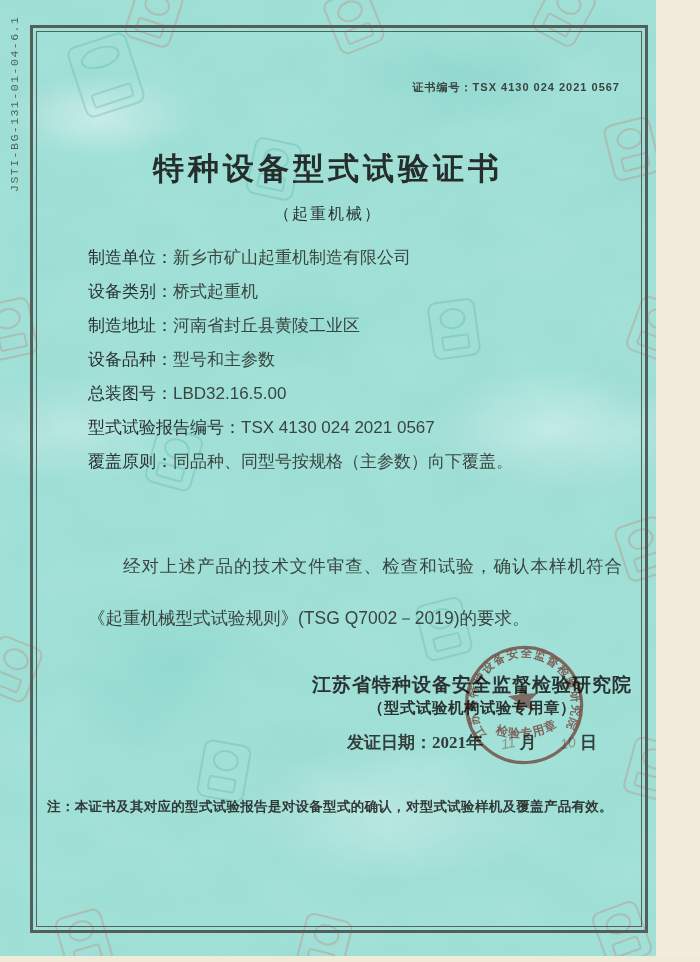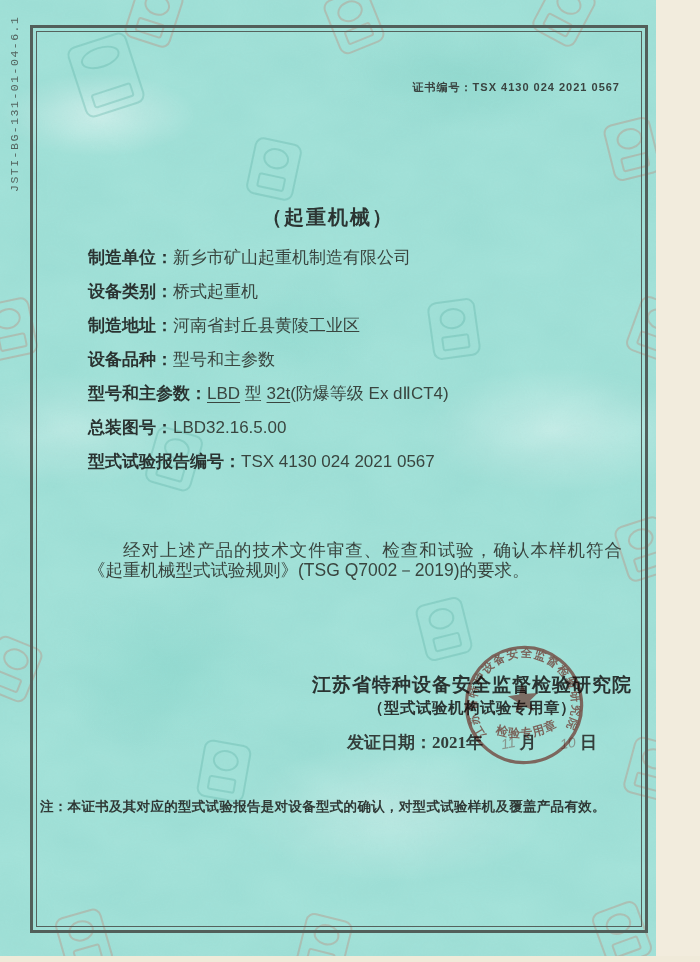--- a/index.html
+++ b/index.html
@@ -38,37 +38,37 @@
     transform:rotate(-90deg);
     font-family:"Liberation Mono",monospace;font-size:11.5px;letter-spacing:1.5px;
     color:#53635e;white-space:nowrap;
   }
   
   .cert-no{position:absolute;top:80px;left:200px;width:420px;text-align:right;
     font-size:11px;letter-spacing:1px;color:#3a4441;font-weight:600;}
   .title{position:absolute;top:148px;left:46px;width:564px;text-align:center;
     font-size:31px;font-weight:bold;letter-spacing:4px;color:#262e2c;}
   .subtitle{position:absolute;top:204px;left:46px;width:564px;text-align:center;
-    font-size:20px;font-weight:700;letter-spacing:2px;color:#2c3533;}
+    font-size:16px;font-weight:400;letter-spacing:2px;color:#2c3533;}
   .fields{position:absolute;top:241px;left:88px;width:540px;}
   .frow{height:34px;line-height:34px;font-size:17px;white-space:nowrap;}
-  .flabel{font-weight:bold;color:#2a3331;margin-top:48px;}
+  .flabel{font-weight:normal;color:#2a3331;margin-top:48px;}
   .fvalue{color:#39453f;}
   .u{text-decoration:underline;text-underline-offset:3px;}
   .conclusion{position:absolute;top:540px;left:88px;width:534px;
-    font-size:17.5px;line-height:20px;color:#39453f;text-indent:2em;text-align:justify;}
+    font-size:17.5px;line-height:52px;color:#39453f;text-indent:2em;text-align:justify;}
   .issuer{position:absolute;top:672px;left:300px;width:344px;text-align:center;color:#2a3331;}
   .issuer-name{font-size:19px;font-weight:bold;letter-spacing:1px;}
   .seal-note{margin-top:0;font-size:15.5px;font-weight:600;letter-spacing:.5px;}
   .issue-date{margin-top:12px;font-size:17px;font-weight:600;color:#333d3a;}
   .issue-date .yr{margin-right:18px;font-family:Liberation Serif, serif;}
   .issue-date .suffix{margin-right:24px;}
   .hw{display:inline-block;color:rgba(108,72,64,.5);font-style:italic;font-size:14px;
     transform:rotate(-10deg);margin-right:4px;font-weight:400;}
-  .note{position:absolute;top:798px;left:40px;width:580px;
+  .note{position:absolute;top:798px;left:40px;width:580px;text-align:center;
     font-size:13.5px;font-weight:600;color:#303936;letter-spacing:.3px;font-family:Liberation Serif, serif;}
   
   .stamp{position:absolute;left:459px;top:640px;width:130px;height:130px;
     transform:rotate(-6deg);opacity:.85;mix-blend-mode:multiply;}
   
   .ghost{position:absolute;width:44px;height:54px;border:2px solid;border-radius:9px;pointer-events:none;}
   .ghost::before{content:"";position:absolute;left:9px;right:9px;top:6px;height:17px;
     border:2px solid;border-radius:50%;}
   .ghost::after{content:"";position:absolute;left:8px;right:8px;bottom:6px;height:11px;
     border:2px solid;border-radius:3px;}
@@ -114,30 +114,31 @@
   <div class="ghost g-cyan" style="left:200px;top:742px;transform:rotate(10deg)"></div>
 
   <div class="frame">
     <div class="frame-inner"></div>
   </div>
 
   <div class="vcode">JSTI-BG-131-01-04-6.1</div>
 
   <div class="cert-no"><span>证书编号：</span><span>TSX 4130 024 2021 0567</span></div>
 
+  <div class="title">特种设备型式试验证书</div>
   <div class="subtitle">（起重机械）</div>
 
   <div class="fields">
     <div class="frow"><span class="flabel">制造单位：</span><span class="fvalue">新乡市矿山起重机制造有限公司</span></div>
     <div class="frow"><span class="flabel">设备类别：</span><span class="fvalue">桥式起重机</span></div>
     <div class="frow"><span class="flabel">制造地址：</span><span class="fvalue">河南省封丘县黄陵工业区</span></div>
     <div class="frow"><span class="flabel">设备品种：</span><span class="fvalue">型号和主参数</span></div>
-    <div class="frow"><span class="flabel">型号和主参数：</span><span class="fvalue"><span class="u">LBD</span><span> 型 </span><span class="u">32t</span><span>(防爆等级 Ex dⅡCT4)</span></span></div>
     <div class="frow"><span class="flabel">总装图号：</span><span class="fvalue">LBD32.16.5.00</span></div>
     <div class="frow"><span class="flabel">型式试验报告编号：</span><span class="fvalue">TSX 4130 024 2021 0567</span></div>
+    <div class="frow"><span class="flabel">覆盖原则：</span><span class="fvalue">同品种、同型号按规格（主参数）向下覆盖。</span></div>
   </div>
 
   <div class="conclusion">经对上述产品的技术文件审查、检查和试验，确认本样机符合《起重机械型式试验规则》(TSG Q7002－2019)的要求。</div>
 
   <div class="issuer">
     <div class="issuer-name">江苏省特种设备安全监督检验研究院</div>
     <div class="seal-note">（型式试验机构试验专用章）</div>
     <div class="issue-date"><span>发证日期：</span><span class="yr">2021年</span><span class="hw">11</span><span class="suffix">月</span><span class="hw">10</span><span>日</span></div>
   </div>
 

